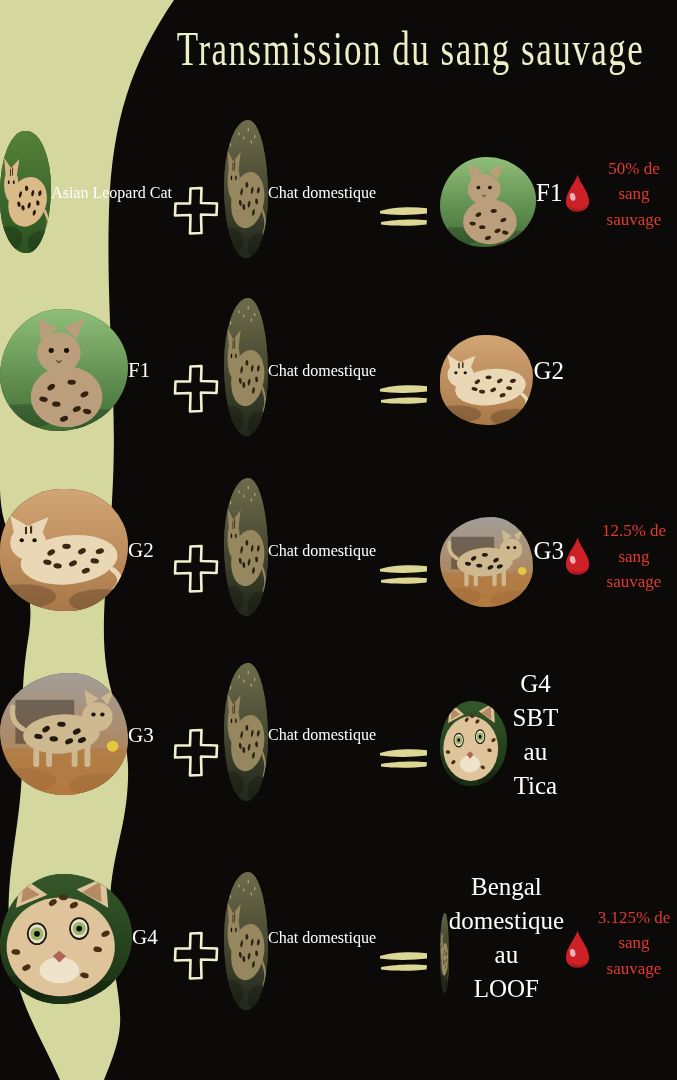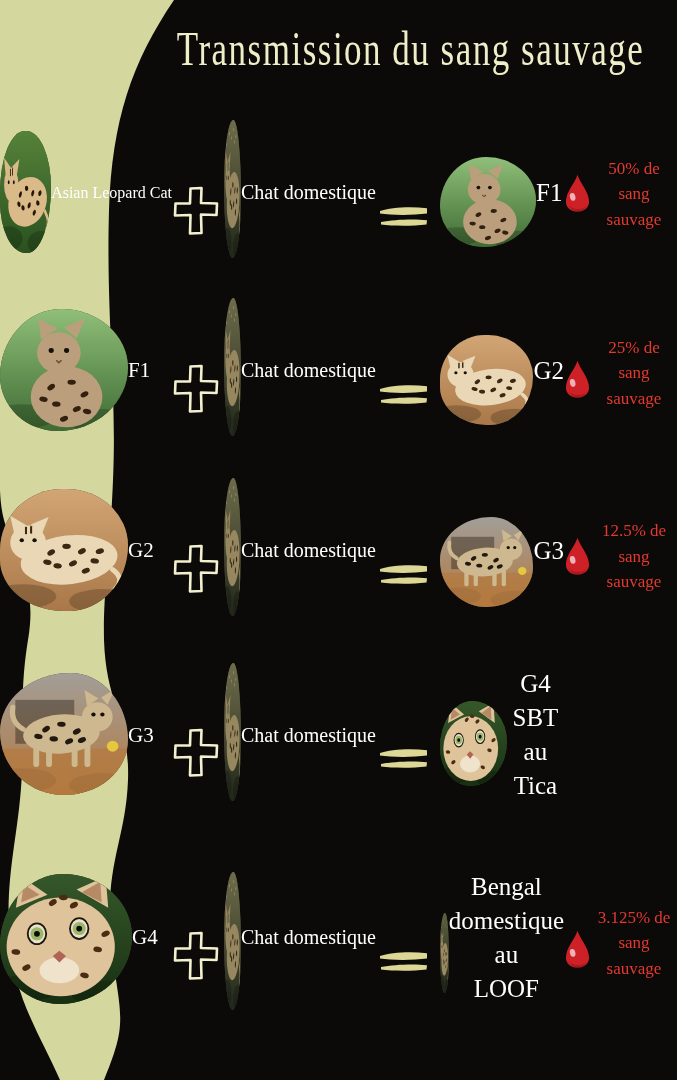--- a/index.html
+++ b/index.html
@@ -33,21 +33,21 @@
   .r5 .c-mid .cat-img{margin-top:16px;}
   .op-plus{margin-top:45px;width:48px;height:52px;}
   .op-eq{margin-top:55px;width:56px;height:30px;}
   .drop{margin-top:10px;width:42px;height:60px;}
   .r2 .drop{margin-top:26px;}
   .r3 .drop{margin-top:20px;}
   .r4 .drop{margin-top:30px;}
   .r5 .drop{margin-top:32px;}
   .img-label{margin-top:9px;color:#ffffff;font-size:21px;text-align:center;}
   .r1 .c-left .img-label{font-size:16px;white-space:nowrap;}
-  .c-mid .img-label{font-size:20px;white-space:nowrap;}
+  .c-mid .img-label{font-size:16px;white-space:nowrap;}
   .c-res .img-label{font-size:25px;line-height:1.36;white-space:pre-line;}
   .red-text{
     color:#e23a31;font-size:17px;line-height:1.5;text-align:center;
     margin-top:12px;width:134px;
   }
   .r2 .red-text{margin-top:14px;}
   .r3 .red-text{margin-top:21px;}
   .r4 .red-text{margin-top:28px;}
   .r5 .red-text{margin-top:20px;}
 </style>
@@ -321,28 +321,20 @@
             <ellipse cx="64" cy="51" rx="3.3" ry="2.1" fill="#3a2813" transform="rotate(-31 64 51)"></ellipse>
             <ellipse cx="74" cy="59" rx="3.3" ry="2.1" fill="#3a2813" transform="rotate(6 74 59)"></ellipse>
             <ellipse cx="57" cy="61" rx="3.3" ry="2.1" fill="#3a2813" transform="rotate(-27 57 61)"></ellipse>
             <ellipse cx="45" cy="63" rx="3.3" ry="2.1" fill="#3a2813" transform="rotate(10 45 63)"></ellipse>
             <ellipse cx="67" cy="67" rx="3.3" ry="2.1" fill="#3a2813" transform="rotate(-23 67 67)"></ellipse>
             <ellipse cx="37" cy="60" rx="3.3" ry="2.1" fill="#3a2813" transform="rotate(14 37 60)"></ellipse>
             <ellipse cx="78" cy="51" rx="3.3" ry="2.1" fill="#3a2813" transform="rotate(-19 78 51)"></ellipse>
           </svg>
         </div>
       <div class="img-label">G2</div>
-    </div>
-    <div class="cell c-blood">
-      <div class="drop"><svg width="100%" height="100%" viewBox="0 0 42 60">
-            <path d="M21,1.5 C24,13 39,28 39,43.5 C39,53 31,58.8 21,58.8 C11,58.8 3,53 3,43.5 C3,28 18,13 21,1.5 Z" fill="#ce2127"></path>
-            <path d="M8,50 C12,56 30,57 35,50 C33,55.5 28,58.8 21,58.8 C14.5,58.8 10.5,55.5 8,50 Z" fill="#8e1217" opacity="0.55"></path>
-            <ellipse cx="13.5" cy="36" rx="4.2" ry="6.2" fill="#f2c2ca" opacity="0.9" transform="rotate(-14 13.5 36)"></ellipse>
-          </svg></div>
-      <div class="red-text">25% de sang sauvage</div>
     </div>
   </section>
 
   <section class="row r3">
     <div class="cell c-left">
       <div class="cat-img blob0">
           <svg width="100%" height="100%" viewBox="0 0 100 100" preserveAspectRatio="none">
             <defs>
               <linearGradient id="bg7" x1="0" y1="0" x2="0" y2="1">
                 <stop offset="0" stop-color="#d2a574"></stop>

